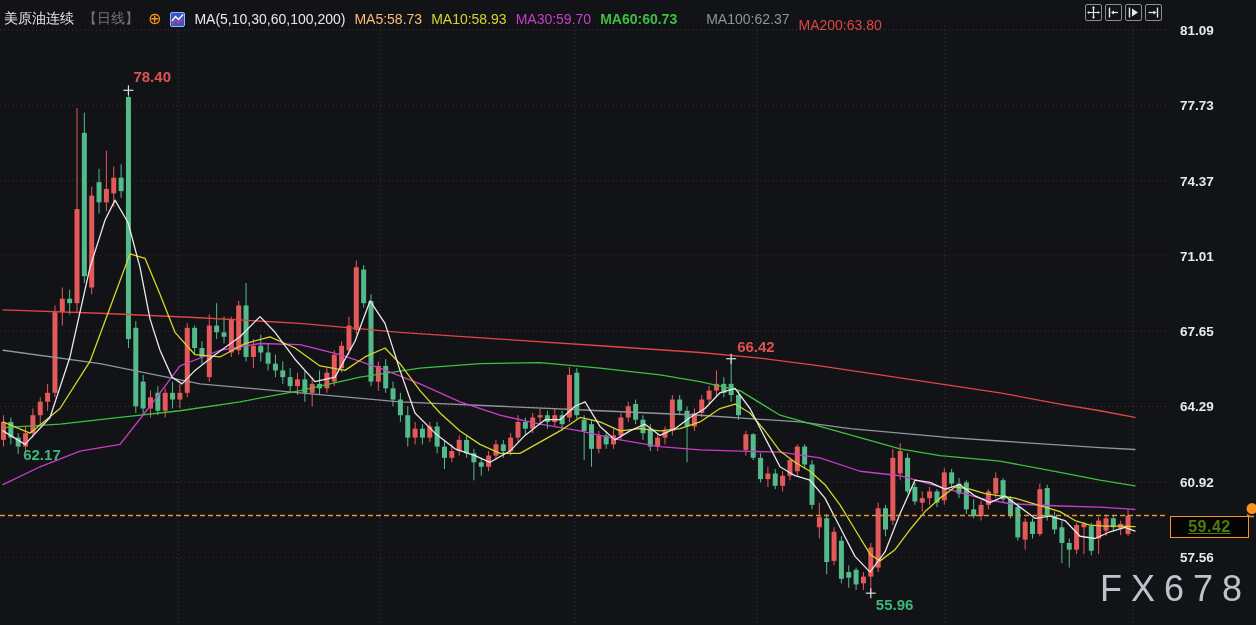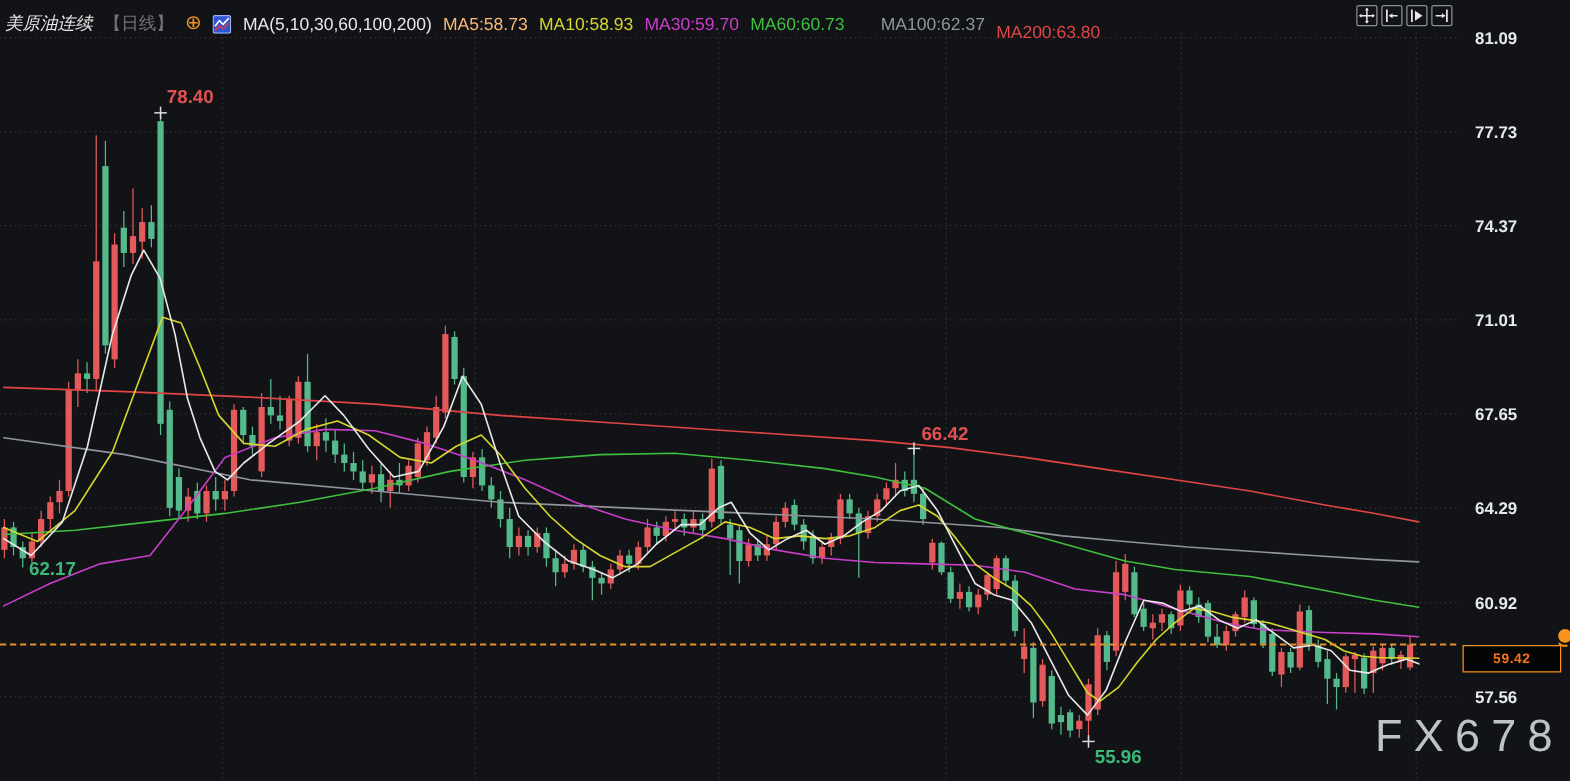--- a/index.html
+++ b/index.html
@@ -1,31 +1,31 @@
 <!DOCTYPE html>
 <html><head>
 <meta charset="utf-8">
 <style>
   html,body{margin:0;padding:0;background:#121316;width:1256px;height:625px;overflow:hidden;
     font-family:"Liberation Sans","DejaVu Sans",sans-serif;position:relative;}
   #chart-root{position:absolute;inset:0;}
   #chart-svg{position:absolute;left:0;top:0;}
   .hdr{position:absolute;left:4px;top:5px;display:flex;align-items:center;gap:9px;
     font-size:14px;color:#e8e8e8;z-index:5;white-space:nowrap;}
-  .hdr .sym{color:#e8e8e8;font-style:italic;}
+  .hdr .sym{color:#e8e8e8;}
   .hdr .per{color:#737373;}
   .hdr .oplus{color:#f7941d;font-size:16px;line-height:14px;}
   .hdr .mas{font-size:14px;}
   .toolbar{position:absolute;top:4px;right:94px;display:flex;gap:3px;z-index:5;}
   .tbtn{width:17px;height:17px;background:transparent;border:1px solid #8a8f98;border-radius:2px;
     padding:0;display:flex;align-items:center;justify-content:center;cursor:pointer;}
   .tbtn svg{display:block;}
   .pricebox{position:absolute;left:1170px;top:516px;width:77px;height:20px;background:#050505;
     border:1.5px solid #f7941d;display:flex;align-items:center;justify-content:center;z-index:6;}
-  .pricebox span{color:#f97316;font-size:11px;font-weight:700;letter-spacing:.5px;}
+  .pricebox span{color:#4d7c0f;font-size:16px;font-weight:700;letter-spacing:.5px;text-decoration:underline;}
   .watermark{position:absolute;right:5px;bottom:15px;font-size:36px;color:#ccd2da;opacity:.92;
     letter-spacing:9px;z-index:4;}
 </style>
 </head>
 <body>
 
 <div id="chart-root">
   <svg id="chart-svg" width="1256" height="625">
       <g>
         <line x1="0" y1="30" x2="1168" y2="30" stroke="#4a2c2c" stroke-width="1" stroke-dasharray="1 3"></line>
@@ -399,21 +399,21 @@
     <svg width="15" height="15" viewBox="0 0 15 15">
       <rect x="0.5" y="0.5" width="14" height="14" rx="1.5" fill="#2f55d4" stroke="#9fb4ee" stroke-width="1"></rect>
       <polyline points="2,9 5.5,4.5 8.5,7.5 13,2.5" fill="none" stroke="#ffffff" stroke-width="1.3"></polyline>
       <polyline points="2,12.5 5.5,8.5 8.5,11 13,6.5" fill="none" stroke="#e03c3c" stroke-width="1.3"></polyline>
     </svg>
   </span>
   <span class="mas">MA(5,10,30,60,100,200)</span>
   <span class="mas" style="color: #fdba74;">MA5:58.73</span>
   <span class="mas" style="color: rgb(214, 214, 42);">MA10:58.93</span>
   <span class="mas" style="color: rgb(201, 62, 201); text-align: right;">MA30:59.70</span>
-  <span class="mas" style="color: rgb(63, 191, 63);">MA60:60.73</span>
+  <span class="mas" style="color: rgb(63, 191, 63); font-weight: bold;">MA60:60.73</span>
   <span class="mas" style="color: rgb(143, 149, 158); margin-left: 20px;">MA100:62.37</span>
   <span class="mas" style="color: rgb(225, 69, 69); margin-top: 12px;">MA200:63.80</span>
 </div>
 
 <div class="toolbar">
   <button class="tbtn">
     <span>
         <svg width="13" height="13" viewBox="0 0 13 13">
       <path d="M6.5 1v11M1 6.5h11" stroke="#e8e8e8" stroke-width="1.2"></path>
       <path d="M6.5 0l1.6 2.2h-3.2zM6.5 13l1.6-2.2h-3.2zM0 6.5l2.2-1.6v3.2zM13 6.5l-2.2-1.6v3.2z" fill="#e8e8e8"></path>

